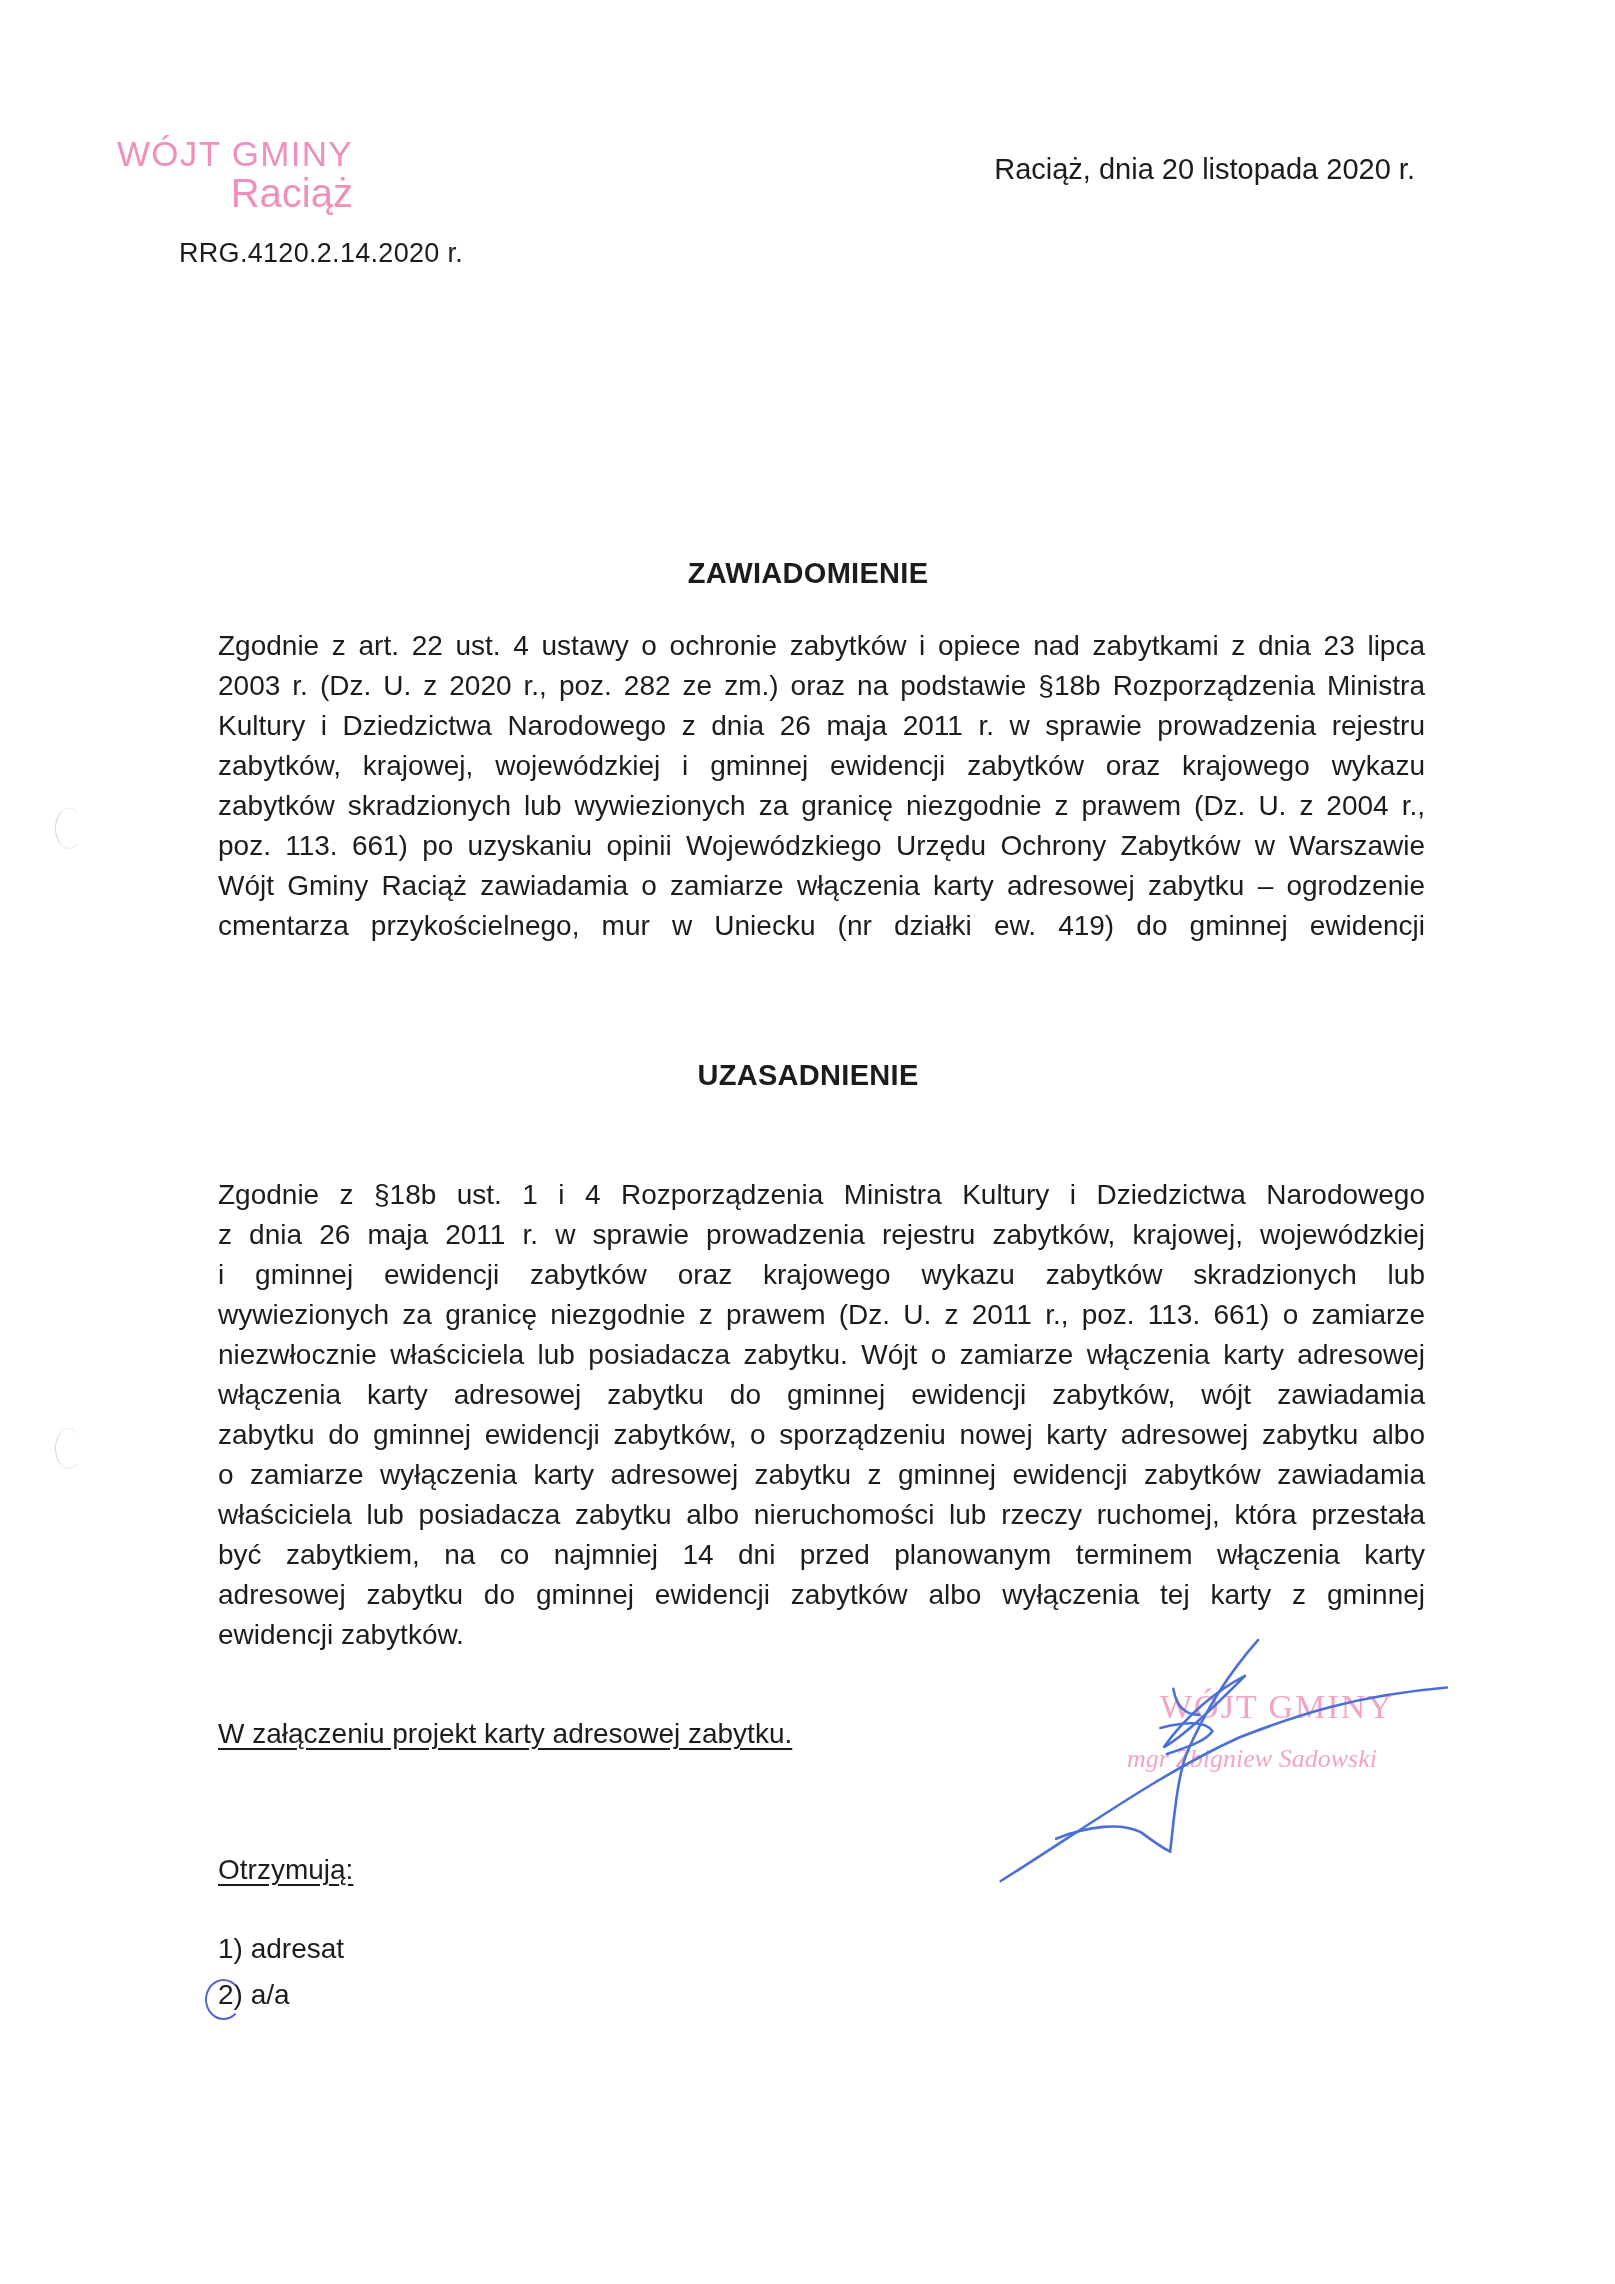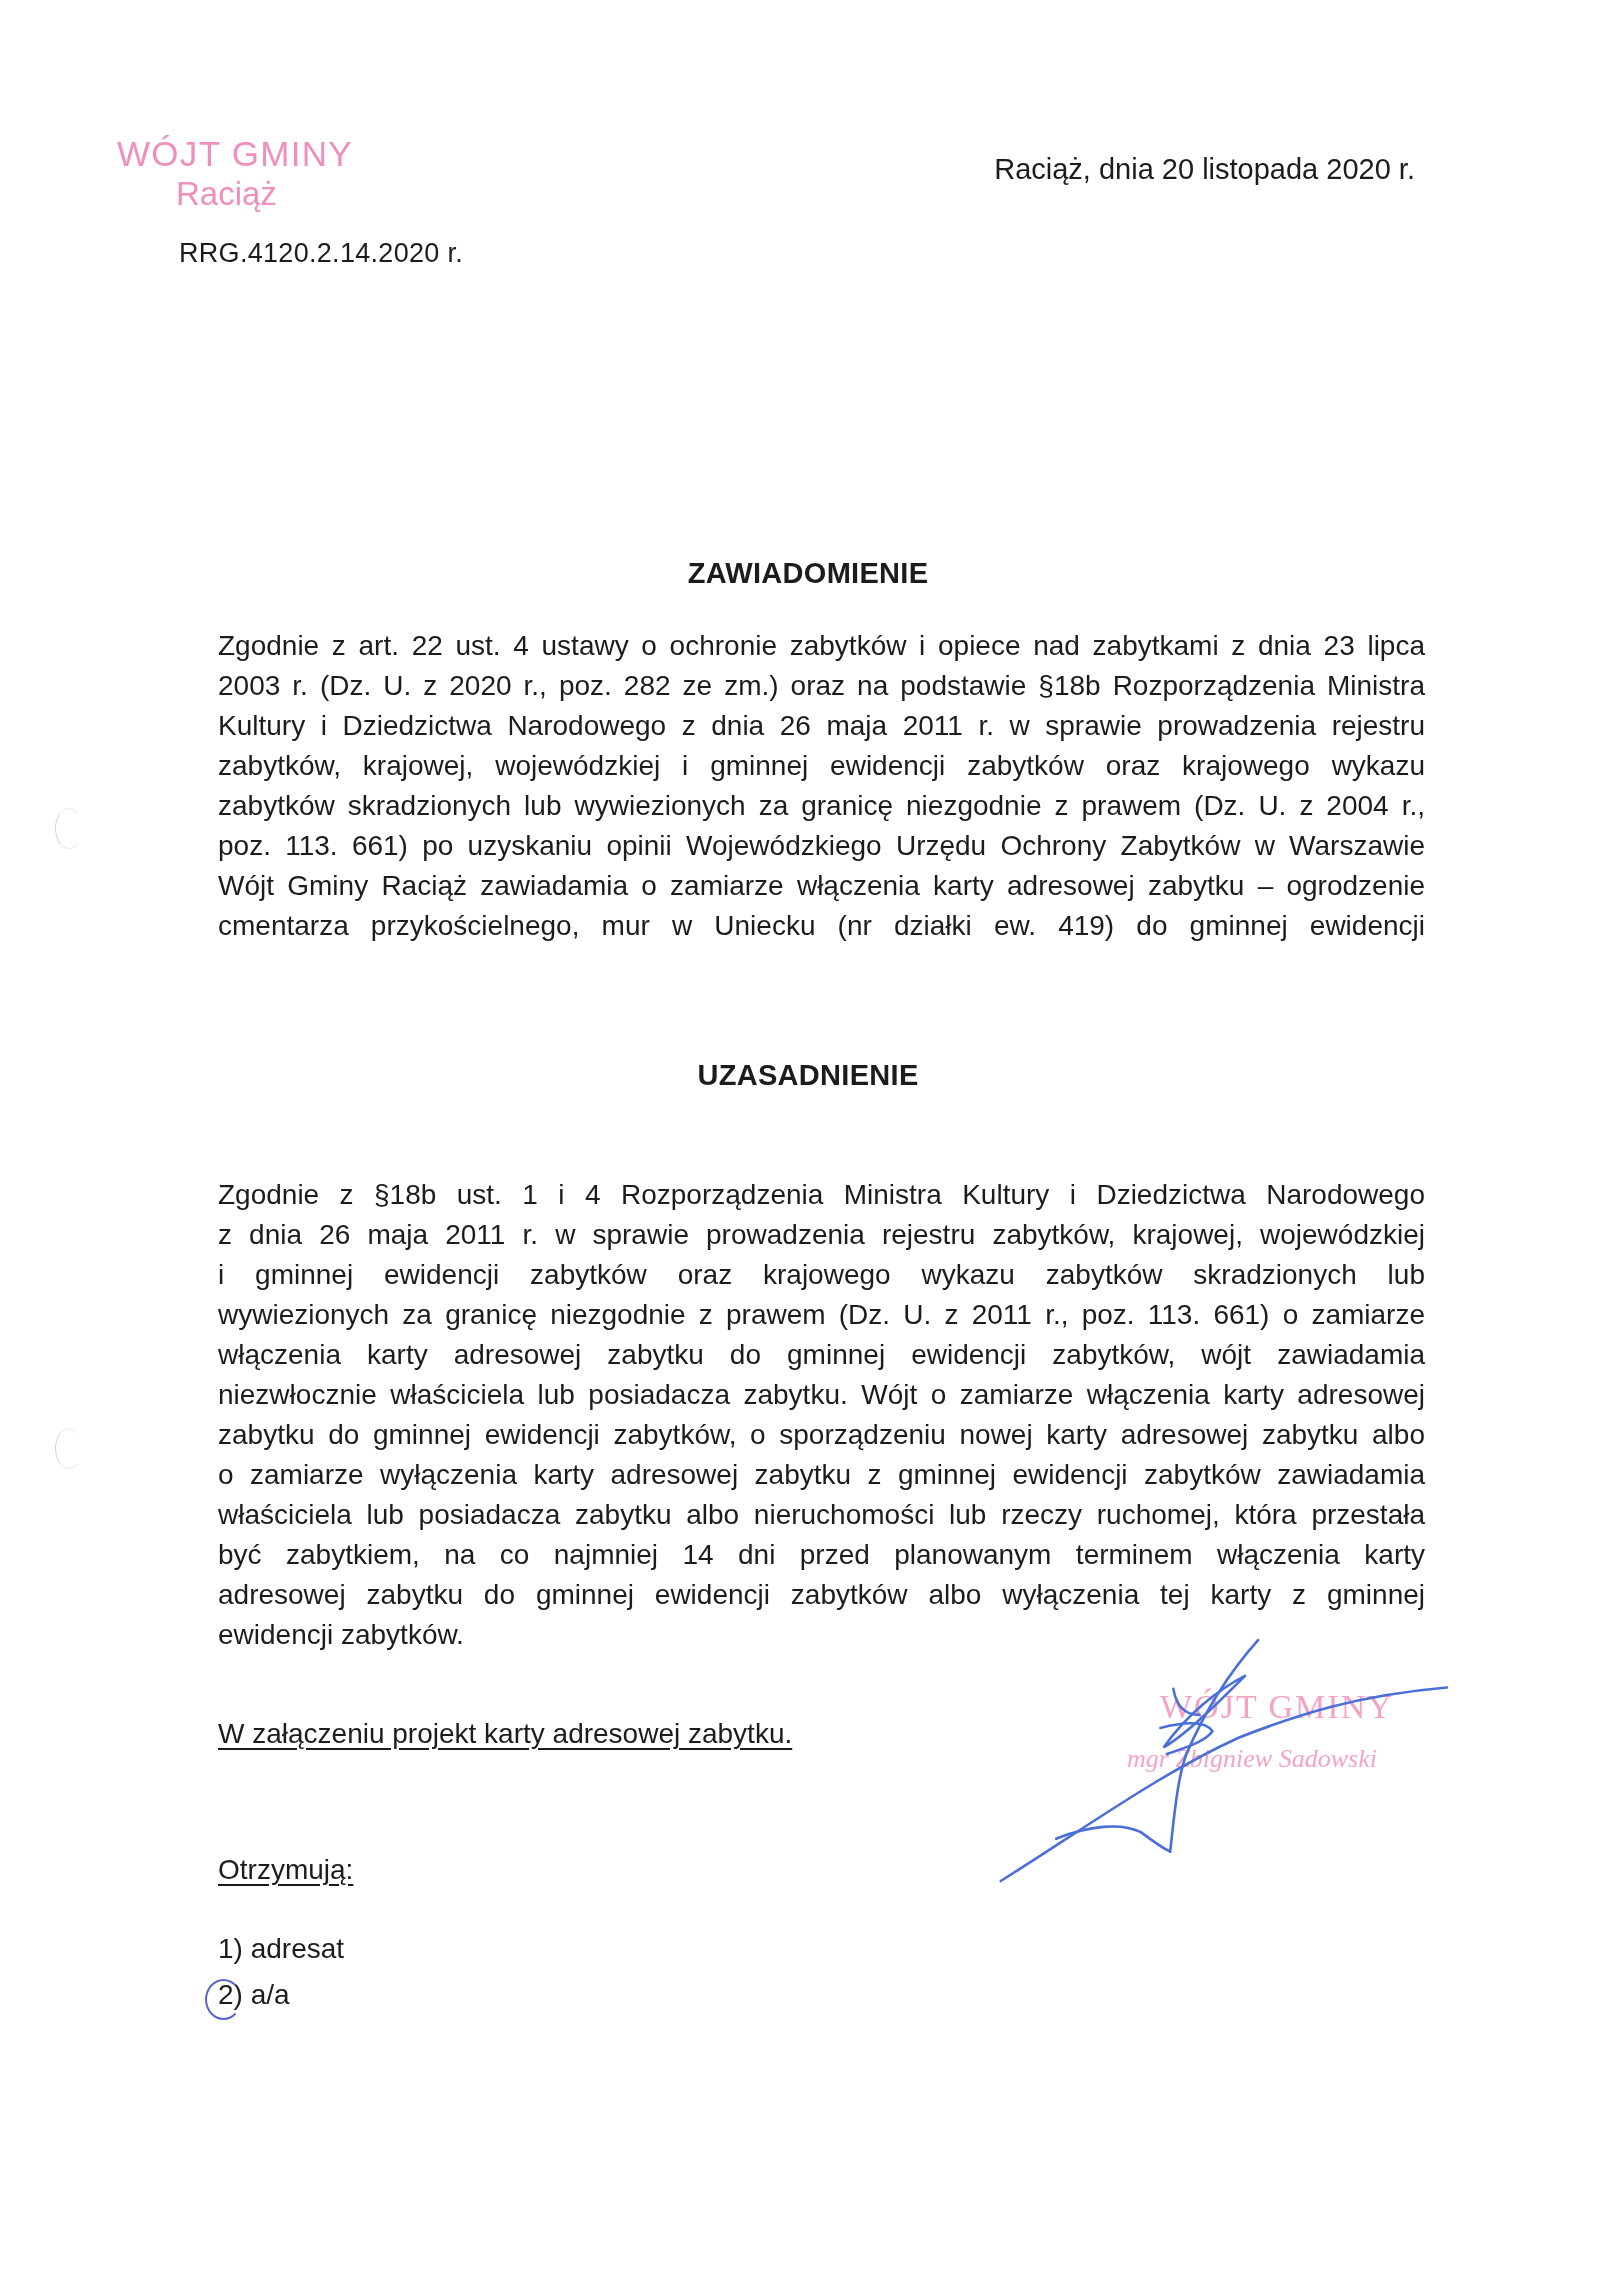--- a/index.html
+++ b/index.html
@@ -9,21 +9,21 @@
       color: #1c1c1c;
     }
     .page { position: absolute; left: 0; top: 0; width: 1604px; height: 2284px; background: #ffffff; }
 
     
     .stamp-top {
       position: absolute; left: 117px; top: 134px;
       color: #ee8fbd; font-family: "Liberation Sans", sans-serif;
     }
     .stamp-top .l1 { font-size: 35px; letter-spacing: 1.3px; line-height: 40px; display: block; }
-    .stamp-top .l2 { font-size: 33px; line-height: 39px; display: block; padding-left: 59px; }
+    .stamp-top .l2 { font-size: 40px; line-height: 39px; display: block; padding-left: 59px; text-align: right; }
 
     .ref-number {
       position: absolute; left: 179px; top: 238px;
       font-size: 27px; letter-spacing: 0.3px;
     }
     .place-date {
       position: absolute; right: 189px; top: 153px;
       font-size: 29px;
     }
 
@@ -105,22 +105,22 @@
       <div style="text-align: justify; text-align-last: justify;">cmentarza przykościelnego, mur w Uniecku (nr działki ew. 419) do gminnej ewidencji</div>
     </div>
 
   <div class="heading h2">UZASADNIENIE</div>
 
   <div class="text-block p2" id="justification-body">
       <div style="text-align: justify; text-align-last: justify; padding-left: 0px;">Zgodnie z §18b ust. 1 i 4 Rozporządzenia Ministra Kultury i Dziedzictwa Narodowego</div>
       <div style="text-align: justify; text-align-last: justify;">z dnia 26 maja 2011 r. w sprawie prowadzenia rejestru zabytków, krajowej, wojewódzkiej</div>
       <div style="text-align: justify; text-align-last: justify;">i gminnej ewidencji zabytków oraz krajowego wykazu zabytków skradzionych lub</div>
       <div style="text-align: justify; text-align-last: justify;">wywiezionych za granicę niezgodnie z prawem (Dz. U. z 2011 r., poz. 113. 661) o zamiarze</div>
+      <div style="text-align: justify; text-align-last: justify;">niezwłocznie właściciela lub posiadacza zabytku. Wójt o zamiarze włączenia karty adresowej</div>
       <div style="text-align: justify; text-align-last: justify;">włączenia karty adresowej zabytku do gminnej ewidencji zabytków, wójt zawiadamia</div>
-      <div style="text-align: justify; text-align-last: justify;">niezwłocznie właściciela lub posiadacza zabytku. Wójt o zamiarze włączenia karty adresowej</div>
       <div style="text-align: justify; text-align-last: justify;">zabytku do gminnej ewidencji zabytków, o sporządzeniu nowej karty adresowej zabytku albo</div>
       <div style="text-align: justify; text-align-last: justify;">o zamiarze wyłączenia karty adresowej zabytku z gminnej ewidencji zabytków zawiadamia</div>
       <div style="text-align: justify; text-align-last: justify;">właściciela lub posiadacza zabytku albo nieruchomości lub rzeczy ruchomej, która przestała</div>
       <div style="text-align: justify; text-align-last: justify;">być zabytkiem, na co najmniej 14 dni przed planowanym terminem włączenia karty</div>
       <div style="text-align: justify; text-align-last: justify;">adresowej zabytku do gminnej ewidencji zabytków albo wyłączenia tej karty z gminnej</div>
       <div style="text-align: left; text-align-last: left;">ewidencji zabytków.</div>
     </div>
 
   <div class="attachment">W załączeniu projekt karty adresowej zabytku.</div>
 

